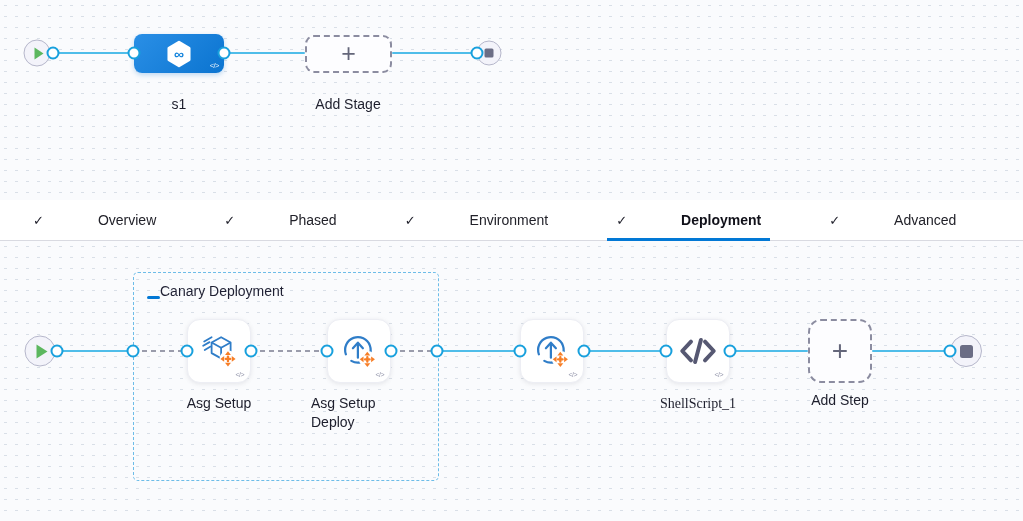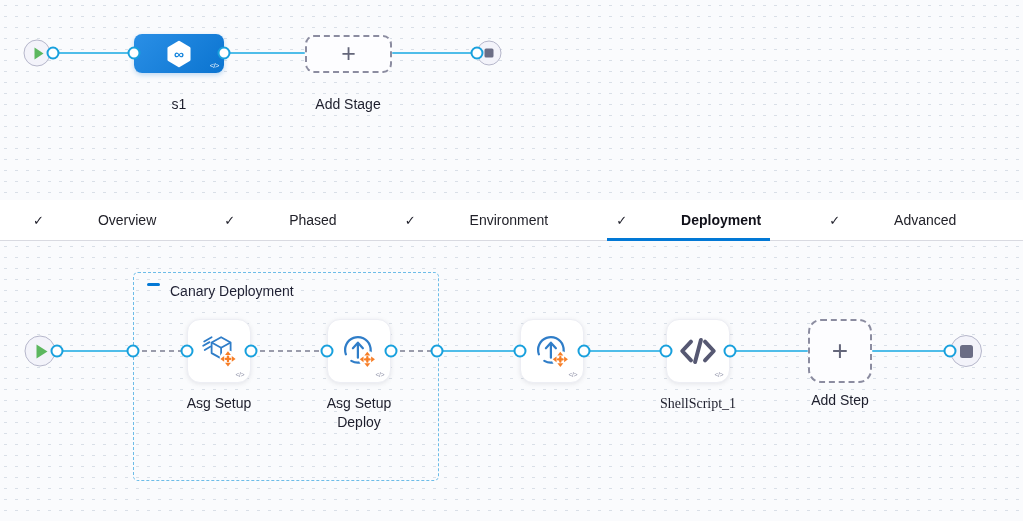--- a/index.html
+++ b/index.html
@@ -47,28 +47,28 @@
   .plus-glyph { font-size:25px; font-weight:300; color:#64667a; line-height:1; }
 
   
   .step-card { position:absolute; width:64px; height:64px; border-radius:13px;
                background:#fff; border:1px solid #edeef4;
                box-shadow:0 1px 4px rgba(96,97,112,.14);
                display:flex; align-items:center; justify-content:center; }
   .step-card .code-badge { color:#9496ab; opacity:1; right:6px; bottom:4px; font-size:7px; }
 
   
-  .node-label { position:absolute; font-size:14px; color:#1d1e2c; text-align:center;
+  .node-label { position:absolute; font-size:14px; color:#1d1e2c; text-align:left;
                 line-height:19px; transform:translateX(-50%); white-space:nowrap; }
   .wrap96  { width:96px;  white-space:normal; }
   .wrap116 { width:116px; white-space:normal; overflow-wrap:anywhere; }
 
   
   .group-box { position:absolute; border:1.4px dashed #6cbce8; border-radius:5px; }
-  .group-header { position:absolute; display:flex; align-items:flex-start; gap:10px; }
+  .group-header { position:absolute; display:flex; align-items:flex-end; }
   .minus-bar { width:13px; height:2.6px; background:#0278d5; border-radius:2px; }
   .group-title { font-size:14px; color:#1f2033; }
 
   
   #tab-bar { position:relative; width:1023px; height:41px; background:#fff;
              border-bottom:1px solid #d9dae1; display:flex; align-items:stretch;
              padding-left:24px; }
   .tab { position:relative; display:flex; align-items:center; gap:8px;
          padding:0 9px; margin-right:50px; cursor:pointer; }
   .tab .check { font-size:13px; color:#23232e; font-weight:600; }

